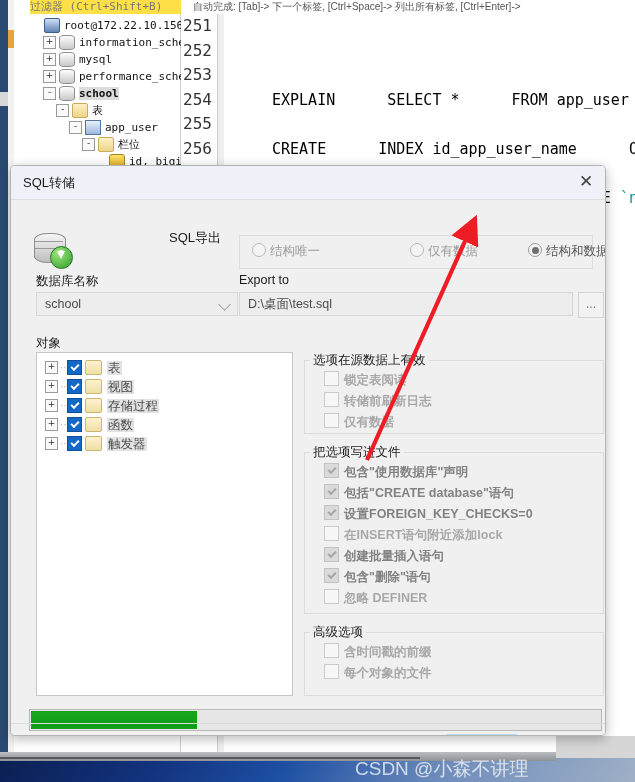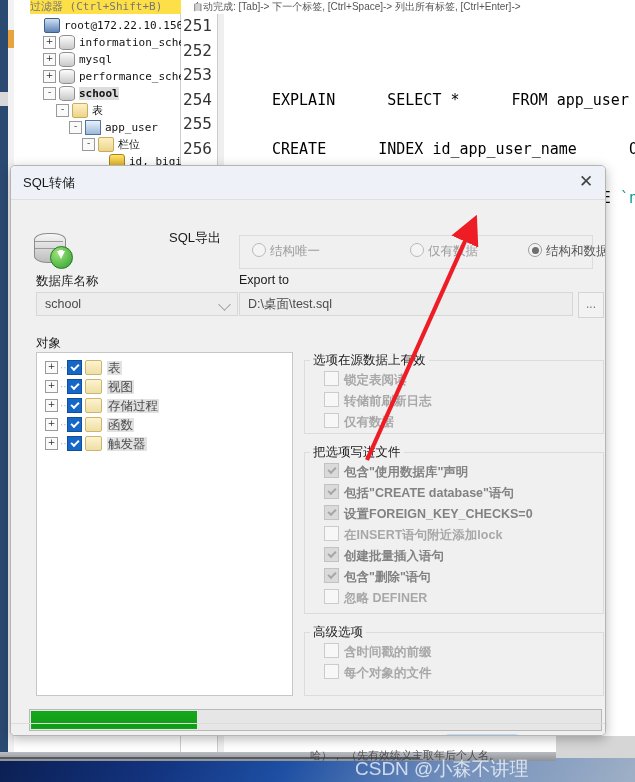--- a/index.html
+++ b/index.html
@@ -186,21 +186,20 @@
         <div class="cl">&nbsp;</div>
         <div class="cl"><span class="kw">SELECT</span> * <span class="kw">FROM</span> app_user <span class="kw">WHERE</span> <span class="tq">`name`</span>=<span class="str">'用</span></div>
         <div class="cl">&nbsp;</div>
       </div>
   </div>
 
   <div class="wall"></div>
   <div class="wall-bar"></div>
   <div class="wall-line"></div>
   <div class="win-corner"></div>
-  <div class="wall-txt">哈）， （先有效统义主取年后个人名。</div>
   <div class="watermark">CSDN @小森不讲理</div>
 </div>
 
 <div id="dlg">
 
   <div class="dlg-title">
     <div class="dlg-title-text">SQL转储</div>
     <div class="dlg-close">✕</div>
   </div>
 

